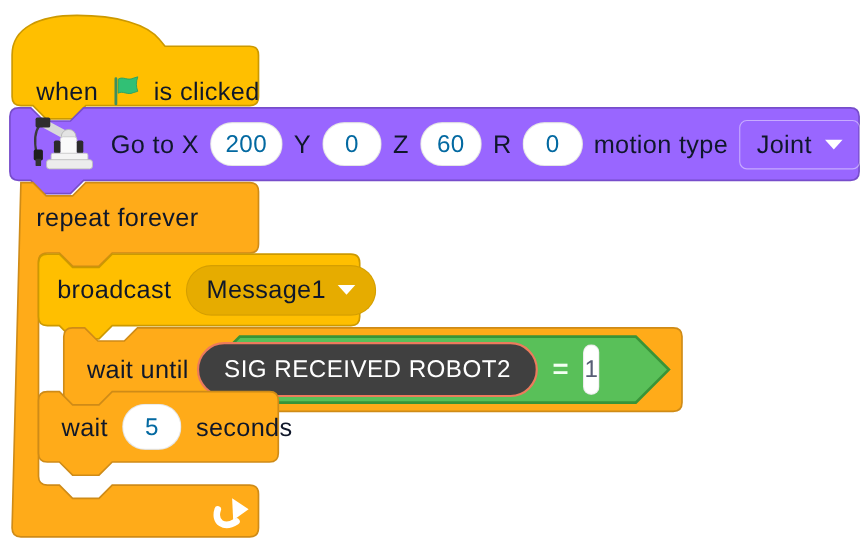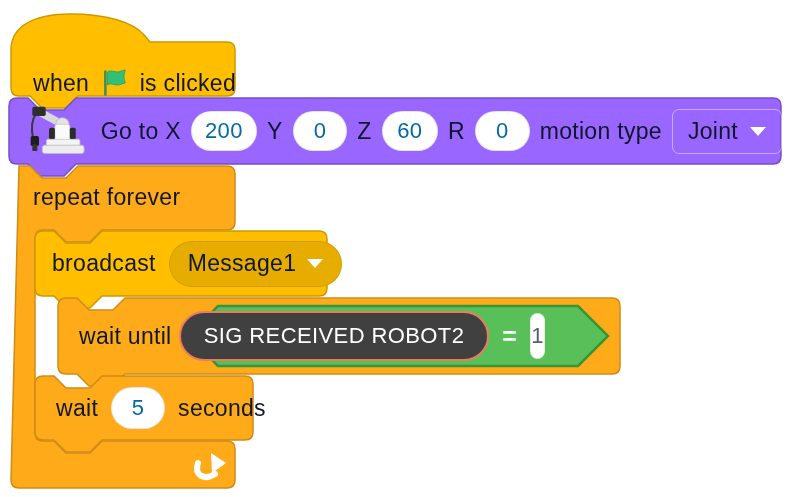--- a/index.html
+++ b/index.html
@@ -148,21 +148,21 @@
         </svg>
         <div class="hex-row">
           <div class="salmon-pill">SIG RECEIVED ROBOT2</div>
           <span class="eq">=</span>
           <div class="circle-input">1</div>
         </div>
       </div>
     </div>
   </div>
 
-  <div class="block" style="left:34px;top:375px;width:264px;height:66px;">
+  <div class="block" style="left:34px;top:355px;width:264px;height:66px;">
     <svg class="shape" width="220" height="79" viewBox="0 0 220 79">
       <path d="M 9 1 H 20 L 32 13 H 56 L 68 1 H 211 Q 219 1 219 9 V 57 Q 219 65 211 65 H 68 L 56 77 H 32 L 20 65 H 9 Q 1 65 1 57 V 9 Q 1 1 9 1 Z" fill="#FFAB19" stroke="#CF8B17" stroke-width="1.5"></path>
     </svg>
     <div class="row" style="padding-left:22px;gap:13px;">
       <span class="lbl">wait</span>
       <div class="oval" style="width:54px;height:42px;border-radius:22px;">5</div>
       <span class="lbl">seconds</span>
     </div>
   </div>
 

